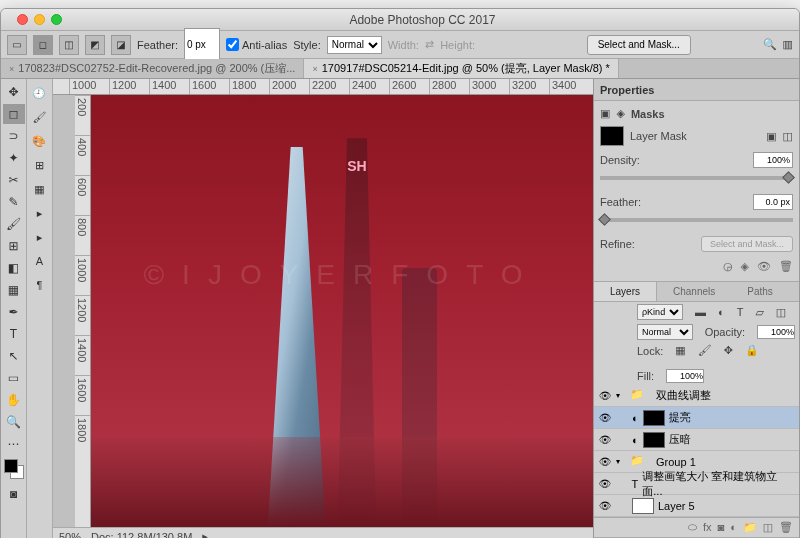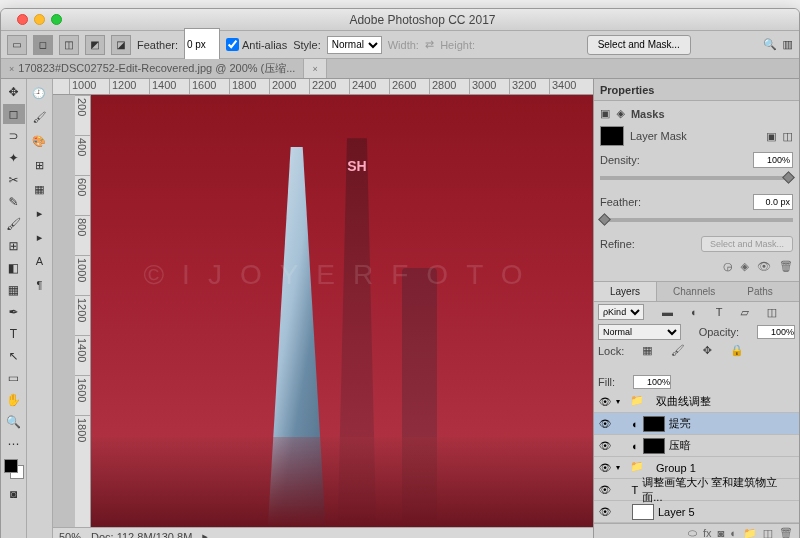--- a/index.html
+++ b/index.html
@@ -56,21 +56,21 @@
 .mask-thumb { width: 24px; height: 20px; background: #000; border: 1px solid #888; }
 .slider-row { display: flex; align-items: center; justify-content: space-between; gap: 6px; }
 .slider-row input[type=text] { width: 40px; height: 16px; border: 1px solid #999; background: #fff; font-size: 9px; text-align: right; padding: 0 2px; }
 .slider-track { height: 4px; background: #aaa; position: relative; margin: 2px 0 8px; }
 .slider-track .thumb { position: absolute; width: 9px; height: 9px; background: #888; border: 1px solid #555; top: -3px; transform: rotate(45deg); }
 .refine-btn { padding: 2px 8px; background: #e0e0e0; border: 1px solid #aaa; border-radius: 3px; font-size: 9px; color: #999; }
 .panel-icons { display: flex; gap: 8px; justify-content: flex-end; padding: 2px 0; font-size: 11px; color: #666; }
 .layers-tabs { height: 20px; background: #c8c8c8; display: flex; align-items: stretch; border-bottom: 1px solid #aaa; }
 .layers-tabs .lt { padding: 0 16px; display: flex; align-items: center; font-size: 10px; color: #666; }
 .layers-tabs .lt.on { background: #d8d8d8; color: #222; border-right: 1px solid #aaa; }
-.layer-ctrl { display: flex; align-items: center; gap: 18px; padding: 2px 4px; font-size: 9px; color: #444; flex-wrap: wrap; }
+.layer-ctrl { display: flex; align-items: center; gap: 12px; padding: 2px 4px; font-size: 9px; color: #444; flex-wrap: wrap; margin-left: 39px; }
 .layer-ctrl select { height: 16px; font-size: 9px; border: 1px solid #999; }
 .layer-ctrl input { width: 38px; height: 14px; font-size: 9px; border: 1px solid #999; text-align: right; }
 .layer-list { display: flex; flex-direction: column; }
 .layer { display: flex; align-items: center; gap: 4px; height: 22px; padding: 0 4px; border-bottom: 1px solid #bbb; font-size: 10px; }
 .layer.sel { background: #b0c4de; }
 .layer .eye { width: 14px; text-align: center; font-size: 10px; }
 .layer .thumb { width: 22px; height: 16px; background: #888; border: 1px solid #666; }
 .layer .thumb.blk { background: #000; }
 .layer .thumb.wht { background: #fff; }
 .layer .thumb.grp { background: none; border: none; }
@@ -116,20 +116,21 @@
     <span>▥</span>
   </div>
 
   <div class="tabbar">
     <div class="tab">
         <span class="x">×</span>
         <span>170823#DSC02752-Edit-Recovered.jpg @ 200% (压缩...</span>
       </div>
     <div class="tab active">
         <span class="x">×</span>
+        <span>170917#DSC05214-Edit.jpg @ 50% (提亮, Layer Mask/8) *</span>
       </div>
   </div>
 
   <div class="main">
     <div class="tools">
       <div class="t">✥</div>
       <div class="t sel">◻</div>
       <div class="t">⊃</div>
       <div class="t">✦</div>
       <div class="t">✂</div>

